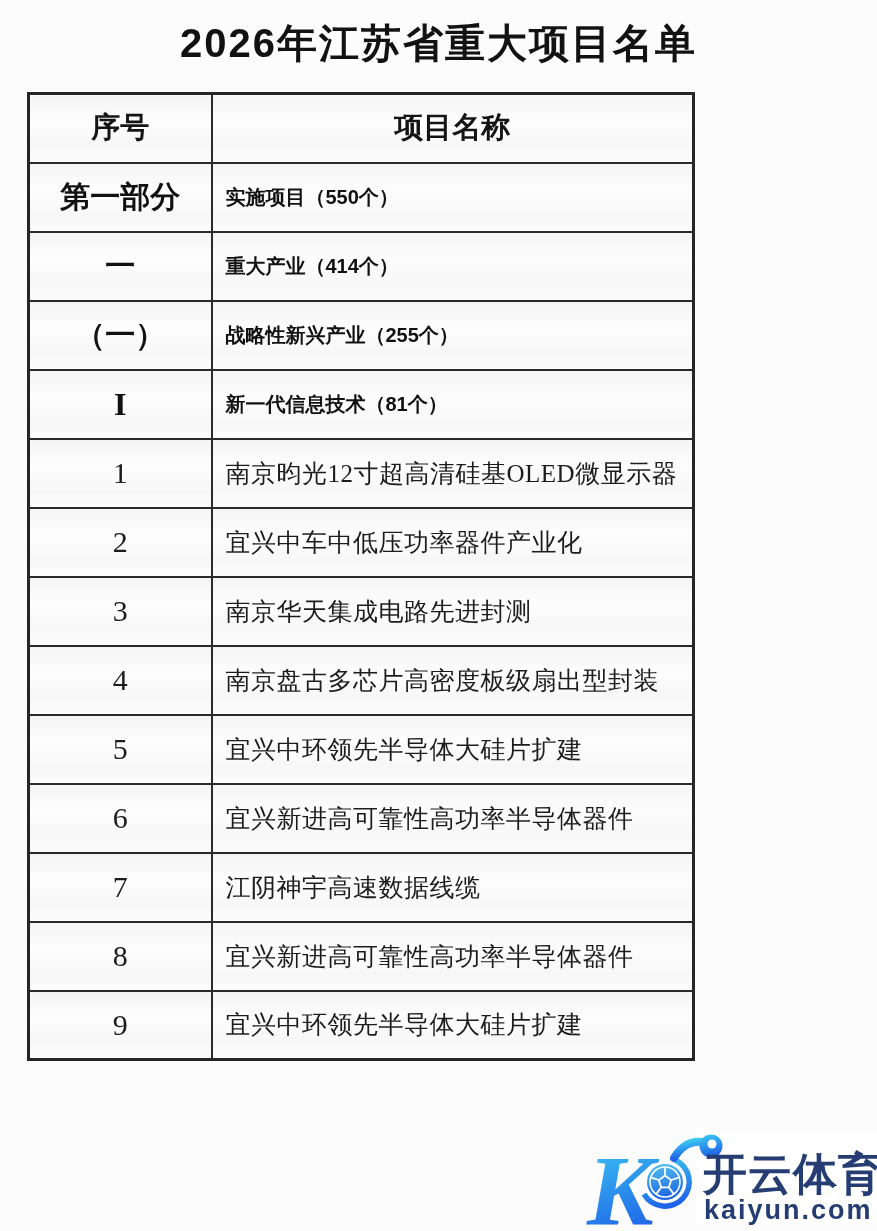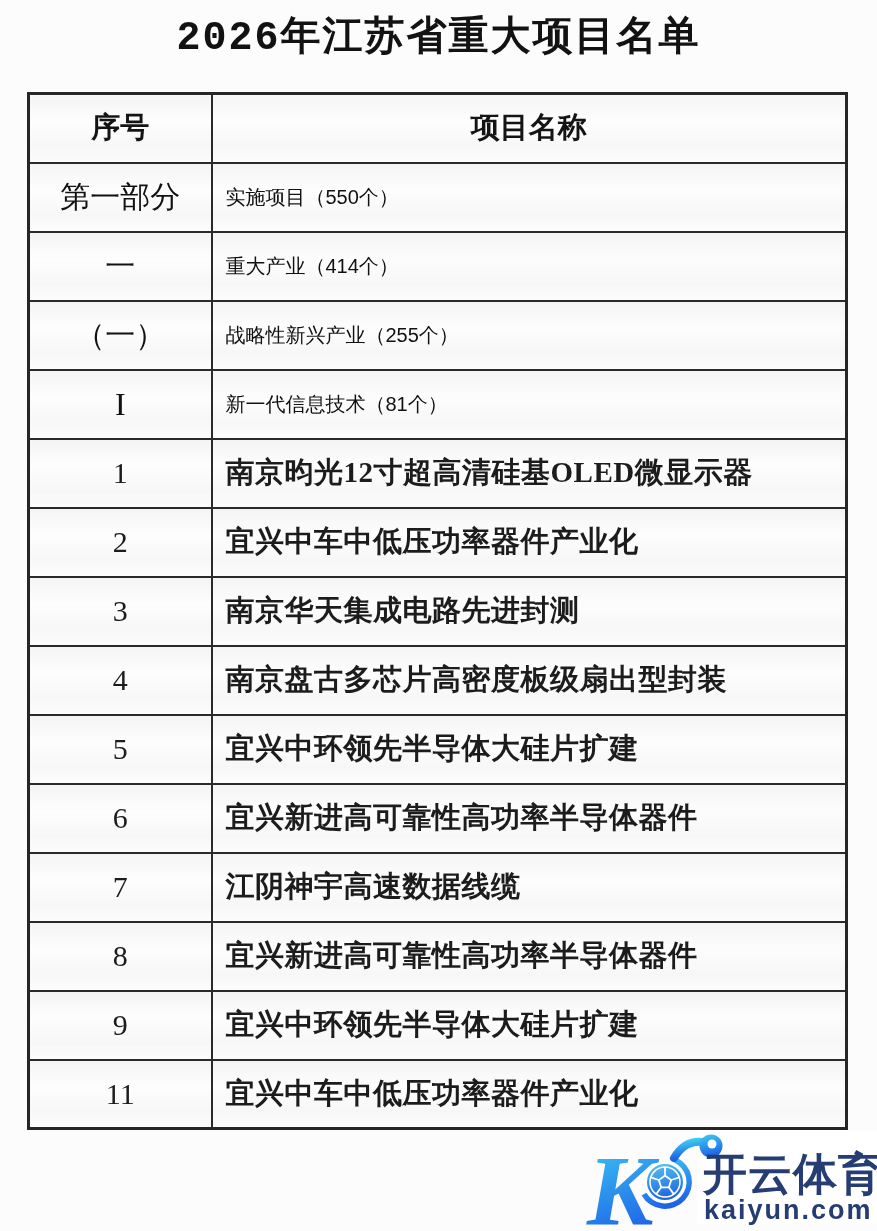--- a/index.html
+++ b/index.html
@@ -6,32 +6,32 @@
   html,body { width:877px; height:1231px; }
   body {
     position:relative;
     overflow:hidden;
     background:#fcfcfc;
     color:#1c1c1c;
     font-family:"Liberation Serif","DejaVu Serif",serif;
   }
   .page-title {
     position:absolute;
-    top:8px; left:0; width:100%;
+    top:16px; left:0; width:100%;
     text-align:center;
     font-size:40px;
     font-weight:700;
     letter-spacing:2px;
     color:#121212;
-    font-family:Liberation Mono, monospace;
+    font-family:Liberation Sans, sans-serif;
   }
   table.projects {
     position:absolute;
     left:27px; top:92px;
-    width:821px;
+    width:668px;
     border-collapse:collapse;
     table-layout:fixed;
     border:3px solid #262626;
   }
   .projects th, .projects td {
     border:2px solid #2a2a2a;
     height:69px;
     vertical-align:middle;
     background:linear-gradient(180deg,#f4f4f4 0%,#fdfdfd 38%,#f7f7f7 76%,#fcfcfc 100%);
   }
@@ -44,29 +44,28 @@
   }
   .col-no { width:183px; }
   .cell-no {
     text-align:center;
     font-size:30px;
     font-family:"Liberation Serif","DejaVu Serif",serif;
   }
   .cell-name {
     text-align:left;
     padding-left:13px;
-    font-size:29px;
+    font-size:25px;
     letter-spacing:0.5px;
     font-family:"Liberation Serif","DejaVu Serif",serif;
-    font-weight:bold;
   }
   tr.bold-row .cell-no,
   tr.bold-row .cell-name {
     font-family:"Liberation Sans","DejaVu Sans",sans-serif;
-    font-weight:400;
+    font-weight:700;
     color:#111;
   }
   tr.bold-row .cell-name { font-size:20px; letter-spacing:0; }
   td.serif-no {
     font-family:"Liberation Serif","DejaVu Serif",serif !important;
     font-weight:700;
     font-size:32px;
   }
   .watermark {
     position:absolute;
@@ -152,24 +151,20 @@
       <td class="cell-no">7</td>
       <td class="cell-name">江阴神宇高速数据线缆</td>
     </tr>
         <tr>
       <td class="cell-no">8</td>
       <td class="cell-name">宜兴新进高可靠性高功率半导体器件</td>
     </tr>
         <tr>
       <td class="cell-no">9</td>
       <td class="cell-name">宜兴中环领先半导体大硅片扩建</td>
-    </tr>
-        <tr>
-      <td class="cell-no">11</td>
-      <td class="cell-name">宜兴中车中低压功率器件产业化</td>
     </tr>
       </tbody>
   </table>
 
   <div class="watermark">
     <svg width="292" height="117" viewBox="0 0 292 117">
       <defs>
         <linearGradient id="kgrad" x1="0" y1="0" x2="0.25" y2="1">
           <stop offset="0" stop-color="#3ecdf2"></stop>
           <stop offset="1" stop-color="#1e63e8"></stop>

